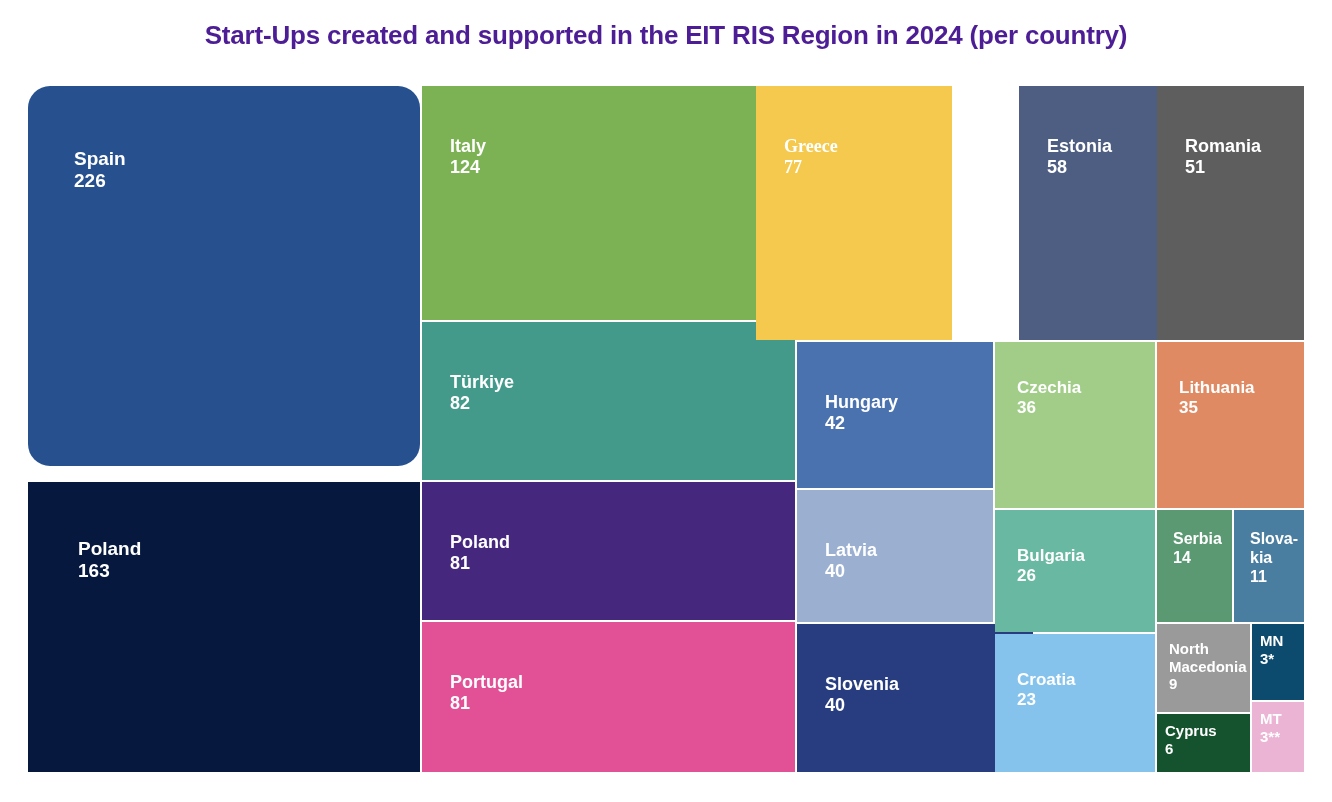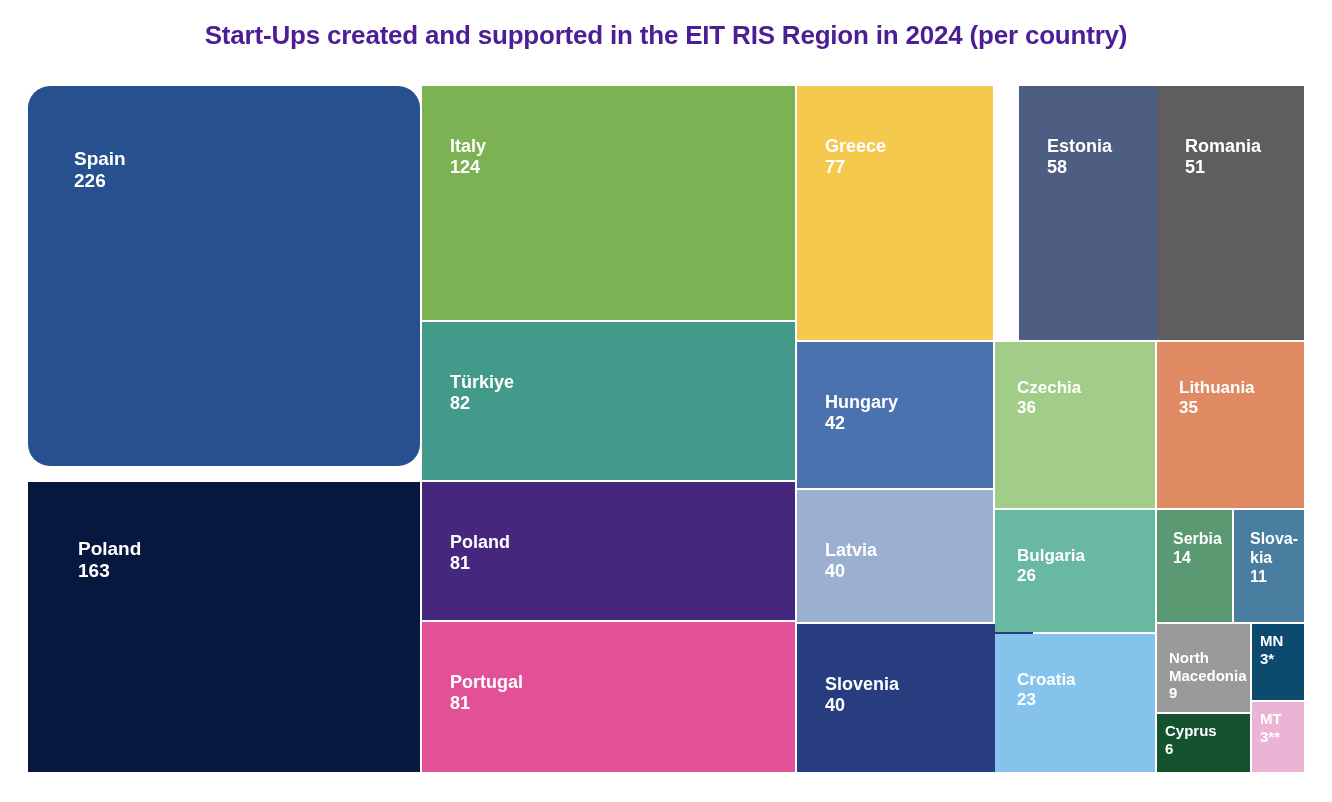--- a/index.html
+++ b/index.html
@@ -64,21 +64,21 @@
 
   .s-md { padding: 50px 0 0 28px; }
   .s-md .tlabel, .s-md .tvalue { font-size: 18px; }
 
   .s-sm { padding: 36px 0 0 22px; }
   .s-sm .tlabel, .s-sm .tvalue { font-size: 17px; }
 
   .s-xs { padding: 20px 0 0 16px; }
   .s-xs .tlabel, .s-xs .tvalue { font-size: 16px; }
 
-  .s-tiny { padding: 25px 0 0 12px; }
+  .s-tiny { padding: 16px 0 0 12px; }
   .s-tiny .tlabel, .s-tiny .tvalue { font-size: 15px; }
 
   .s-micro { padding: 8px 0 0 8px; }
   .s-micro .tlabel, .s-micro .tvalue { font-size: 15px; }
 </style>
 </head>
 <body style="background: rgb(255, 255, 255);">
 
 <div id="page-root">
 
@@ -102,21 +102,21 @@
         <span class="tvalue">82</span>
       </div>
       <div class="tile s-md" style="left: 394px; top: 396px; width: 373px; height: 138px; background: rgb(69, 39, 126);">
         <span class="tlabel">Poland</span>
         <span class="tvalue">81</span>
       </div>
       <div class="tile s-md" style="left: 394px; top: 536px; width: 373px; height: 150px; background: rgb(226, 81, 150);">
         <span class="tlabel">Portugal</span>
         <span class="tvalue">81</span>
       </div>
-      <div class="tile s-md" style="left: 769px; top: 0px; width: 196px; height: 254px; background: rgb(245, 201, 78);">
+      <div class="tile s-md" style="left: 728px; top: 0px; width: 196px; height: 254px; background: rgb(245, 201, 78); font-family: Liberation Serif, serif;">
         <span class="tlabel">Greece</span>
         <span class="tvalue">77</span>
       </div>
       <div class="tile s-md" style="left: 769px; top: 256px; width: 196px; height: 146px; background: rgb(74, 114, 175);">
         <span class="tlabel">Hungary</span>
         <span class="tvalue">42</span>
       </div>
       <div class="tile s-md" style="left: 769px; top: 404px; width: 196px; height: 132px; background: rgb(155, 176, 209);">
         <span class="tlabel">Latvia</span>
         <span class="tvalue">40</span>

